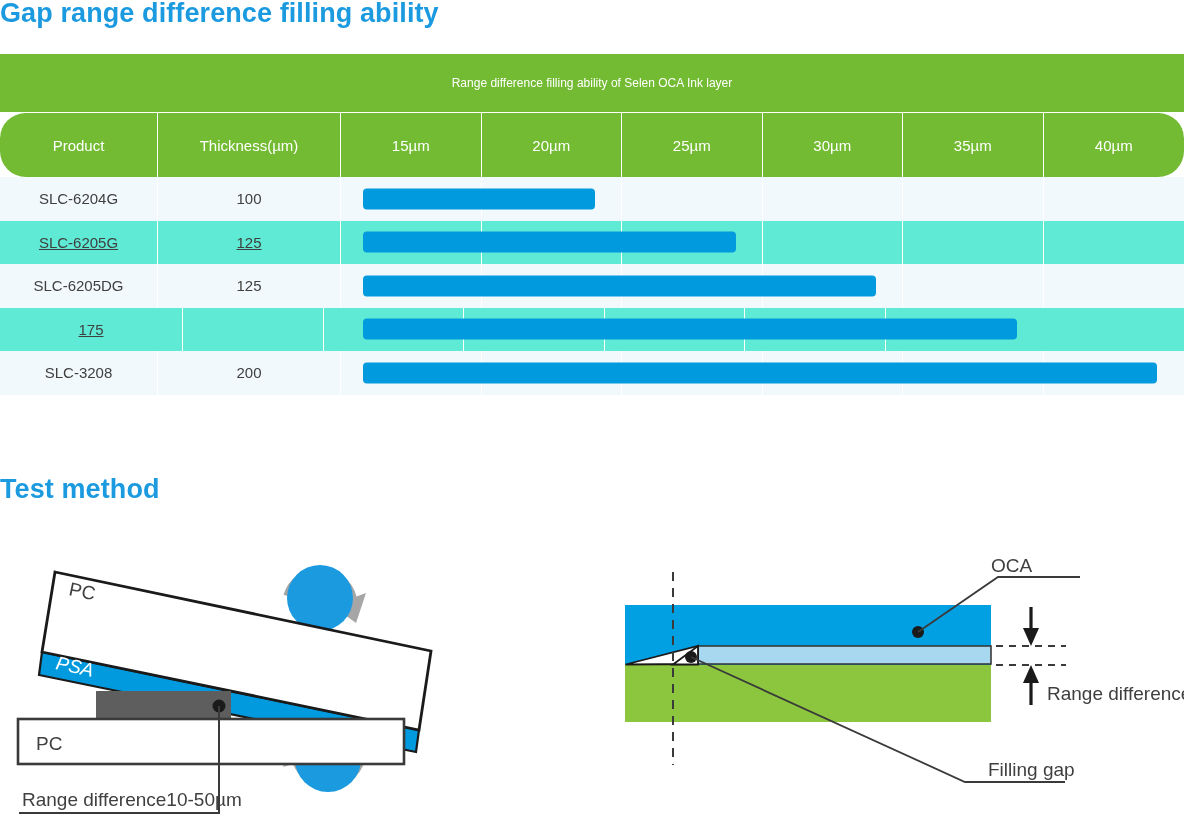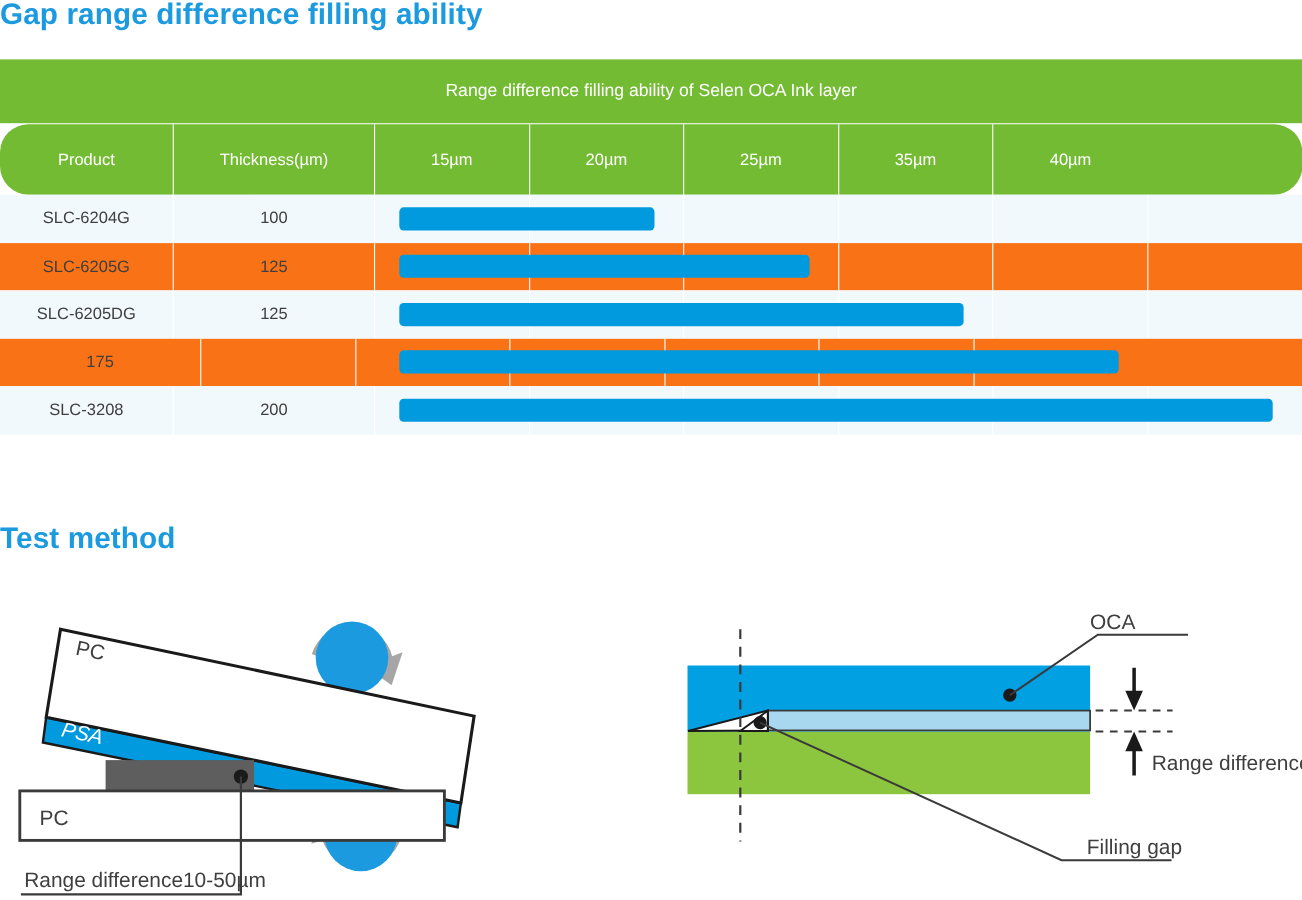--- a/index.html
+++ b/index.html
@@ -16,42 +16,42 @@
     color:#1b9ae0;letter-spacing:.1px;white-space:nowrap;
   }
   #title-gap{top:-2px;}
   #title-test{top:474px;text-align:right;}
 
   
   .tbl{position:absolute;left:0;top:54px;width:1184px;}
   .tbl-band{
     height:58px;background:#73bb33;color:#ffffff;
     display:flex;align-items:center;justify-content:center;
-    font-size:16px;
+    font-size:12px;
   }
   .tbl-head{
     height:64px;background:#73bb33;display:flex;
     border-top:1px solid #ffffff;
     border-radius:26px;
   }
   .tbl-head .hc{
     display:flex;align-items:center;justify-content:center;
     color:#ffffff;font-size:15px;border-right:1px solid #ffffff;
     box-sizing:border-box;
   }
   .tbl-head .hc:last-child{border-right:none;}
   .c-prod{width:158px;}
   .c-thk{width:183px;}
   .c-step{width:140.5px;}
 
   .tbl-row{
     height:43.5px;display:flex;position:relative;box-sizing:border-box;
   }
   .tbl-row.odd{background:#f2f9fc;}
-  .tbl-row.even{background:#f97316;}
+  .tbl-row.even{background:#5eead4;text-decoration:underline;}
   .tbl-row .cell{
     display:flex;align-items:center;justify-content:center;
     font-size:15px;color:#3f3f3f;box-sizing:border-box;
     border-right:1px solid #ffffff;
   }
   .tbl-row .cell.last{border-right:none;}
   .barzone{
     position:absolute;left:341px;top:0;height:43.5px;width:843px;
   }
   .bar{
@@ -76,20 +76,21 @@
   <div class="tbl">
 
     <div class="tbl-band">Range difference filling ability of Selen OCA Ink layer</div>
 
     <div class="tbl-head">
       <div class="hc c-prod">Product</div>
       <div class="hc c-thk">Thickness(µm)</div>
       <div class="hc c-step">15µm</div>
       <div class="hc c-step">20µm</div>
       <div class="hc c-step">25µm</div>
+      <div class="hc c-step">30µm</div>
       <div class="hc c-step">35µm</div>
       <div class="hc c-step">40µm</div>
     </div>
 
     <div class="tbl-row odd">
       <div class="cell c-prod">SLC-6204G</div>
       <div class="cell c-thk">100</div>
       <div class="cell c-step"></div>
       <div class="cell c-step"></div>
       <div class="cell c-step"></div>

